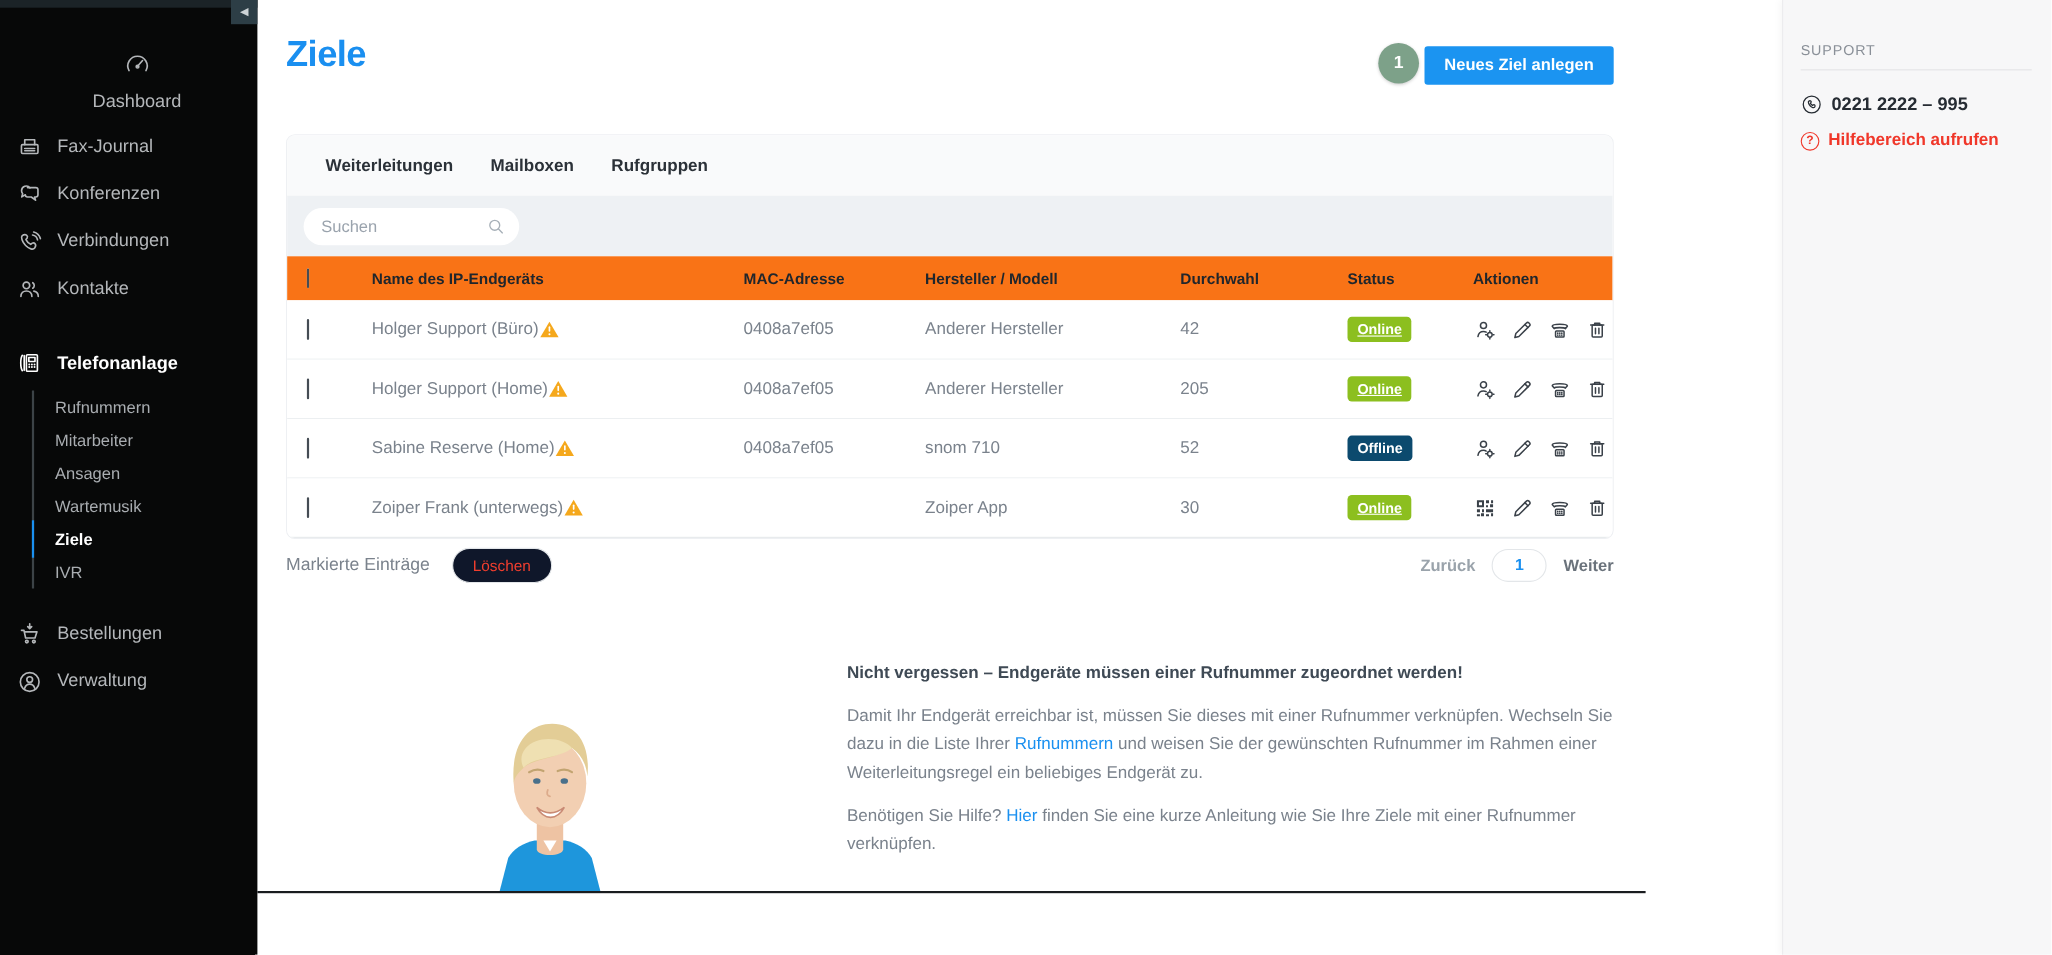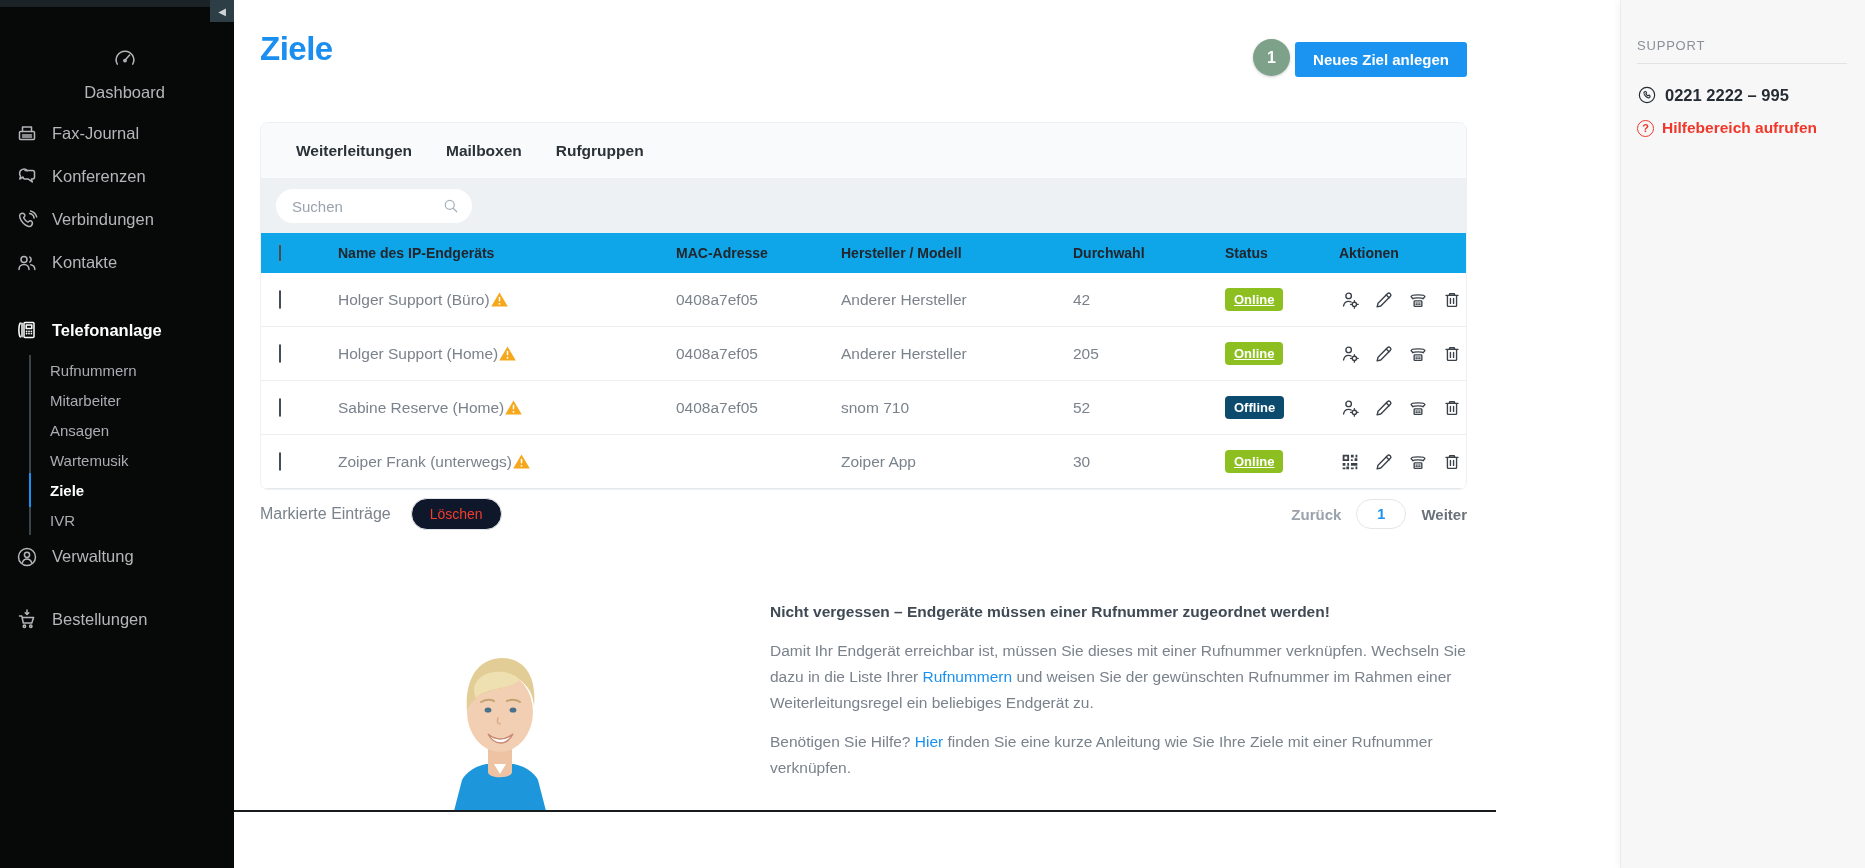--- a/index.html
+++ b/index.html
@@ -84,21 +84,21 @@
     padding:0 36px 0 16px; font-size:15px; color:#5a636c; outline:none;
     font-family:"Liberation Sans", sans-serif;
   }
   .search-wrap input::placeholder { color:#9aa3ad; }
   .search-wrap svg { position:absolute; right:12px; top:8px; }
   .thead, .trow {
     display:grid;
     grid-template-columns:77px 338px 165px 232px 152px 114px 1fr;
     align-items:center;
   }
-  .thead { height:40px; background:#0ea5e9; font-size:14px; font-weight:bold; color:#20262c; }
+  .thead { height:40px; background:#f97316; font-size:14px; font-weight:bold; color:#20262c; }
   .trow { height:54px; background:#fff; border-bottom:1px solid #eceff1; font-size:15.5px; color:#7a828c; }
   .trow:last-child { border-bottom:1px solid #e6e9eb; }
   .cb {
     width:16px; height:16px; border:1.5px solid #454c54; border-radius:2px;
     background:#fff; margin-left:18px; cursor:pointer;
   }
   .name-cell { display:flex; align-items:center; gap:0; }
   .badge {
     display:inline-block; padding:4px 9px; border-radius:4px;
     color:#fff; font-size:13px; font-weight:bold;
@@ -226,36 +226,36 @@
             <span>Wartemusik</span>
           </li>
         <li class="subnav-item active">
             <span>Ziele</span>
           </li>
         <li class="subnav-item">
             <span>IVR</span>
           </li>
       </ul>
     </li>
-    <li class="nav-item">
-      <svg class="stroke-ic" width="24" height="24" viewBox="0 0 24 24">
-          <circle cx="12" cy="12" r="8.5"></circle>
-          <circle cx="12" cy="9.8" r="2.6"></circle>
-          <path d="M7.4 17.6c.8-2.3 2.6-3.6 4.6-3.6s3.8 1.3 4.6 3.6"></path>
-        </svg>
-      <span>Verwaltung</span>
-    </li>
     <li class="nav-item order">
       <svg class="stroke-ic" width="24" height="24" viewBox="0 0 24 24">
           <path d="M12 3v4.3M10.2 5.7L12 7.5l1.8-1.8"></path>
           <path d="M4.5 9h2.3l1.5 7h8.5l1.8-5.6H7.3"></path>
           <circle cx="9.4" cy="19.2" r="1.2"></circle>
           <circle cx="15.8" cy="19.2" r="1.2"></circle>
         </svg>
       <span>Bestellungen</span>
+    </li>
+    <li class="nav-item">
+      <svg class="stroke-ic" width="24" height="24" viewBox="0 0 24 24">
+          <circle cx="12" cy="12" r="8.5"></circle>
+          <circle cx="12" cy="9.8" r="2.6"></circle>
+          <path d="M7.4 17.6c.8-2.3 2.6-3.6 4.6-3.6s3.8 1.3 4.6 3.6"></path>
+        </svg>
+      <span>Verwaltung</span>
     </li>
   </ul>
 </div>
 
 <h1 class="page-title">Ziele</h1>
 <div class="step-circle">
     <span>1</span>
   </div>
 <button class="new-btn">Neues Ziel anlegen</button>
 

